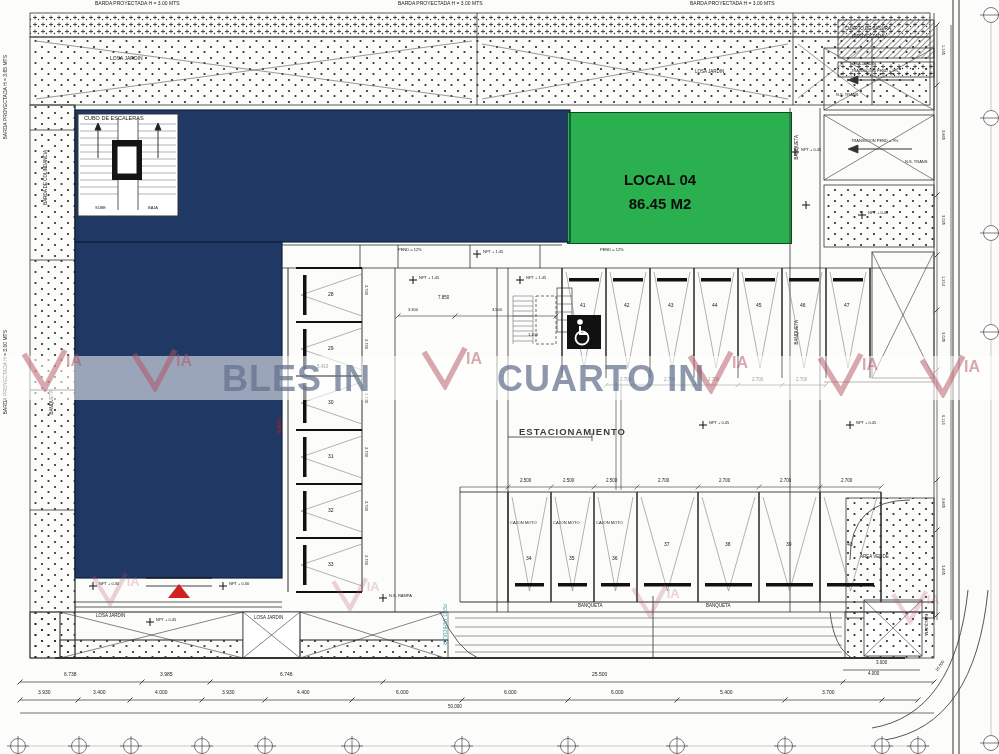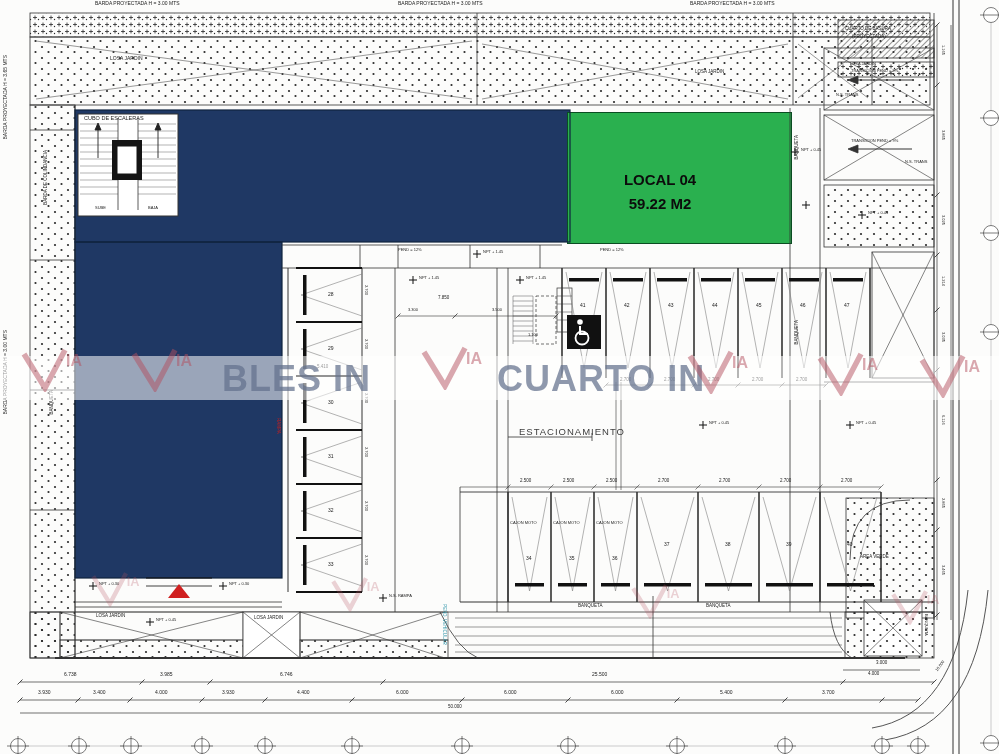--- a/index.html
+++ b/index.html
@@ -3,21 +3,21 @@
 <meta charset="utf-8">
 <style>
   html,body{margin:0;padding:0;background:#e8e8e8;}
   #stage{position:relative;width:999px;height:754px;background:#fcfcfb;overflow:hidden;
          font-family:"Liberation Sans",sans-serif;}
   #stage svg{position:absolute;left:0;top:0;z-index:2;pointer-events:none;}
   .blk{position:absolute;z-index:1;}
   .t{position:absolute;z-index:4;color:#1c1c1c;white-space:nowrap;line-height:1;
      font-family:"Liberation Sans",sans-serif;}
   .s4{font-size:4px}.s45{font-size:4.5px}.s5{font-size:5px}.s55{font-size:5.5px}.s9{font-size:9.5px}
-  .b{font-weight:normal}
+  .b{font-weight:bold}
   .v{writing-mode:vertical-rl;transform:rotate(180deg)}
   .vd{writing-mode:vertical-rl}
   .red{color:#c81e1e}.teal{color:#2c93a8}.gray{color:#3d3d3d}
   .local-label{position:absolute;left:567px;top:168px;width:186px;z-index:4;
      text-align:center;color:#0c0c0c;font-weight:bold;font-size:15px;line-height:1.6;}
   .wm-band{position:absolute;left:0;top:356px;width:999px;height:44px;
      background:rgba(255,255,255,0.55);z-index:5;}
   .wm-frag{position:absolute;top:2px;font-size:36px;font-weight:600;letter-spacing:1px;
      color:rgba(99,112,140,0.72);}
   .via{position:absolute;z-index:6;opacity:0.55;}
@@ -490,21 +490,21 @@
   <span class="t s45" style="left:578px;top:604px">BANQUETA</span>
   <span class="t s45" style="left:706px;top:604px">BANQUETA</span>
   <span class="t s4 vd" style="left:924px;top:614px">BANQUETA</span>
 
   <span class="t s55" style="left:84px;top:116px">CUBO DE ESCALERAS</span>
   <span class="t s4" style="left:95px;top:206px">SUBE</span>
   <span class="t s4" style="left:148px;top:206px">BAJA</span>
 
   <div class="local-label">
     <div>LOCAL 04</div>
-    <div>59.22 M2</div>
+    <div>86.45 M2</div>
   </div>
 
   <span class="t s9 b gray" style="left:519px;top:427px;letter-spacing:1px">ESTACIONAMIENTO</span>
 
   <span class="t s5" style="left:328px;top:292px">28</span>
   <span class="t s5" style="left:328px;top:346px">29</span>
   <span class="t s5" style="left:328px;top:400px">30</span>
   <span class="t s5" style="left:328px;top:454px">31</span>
   <span class="t s5" style="left:328px;top:508px">32</span>
   <span class="t s5" style="left:328px;top:562px">33</span>

